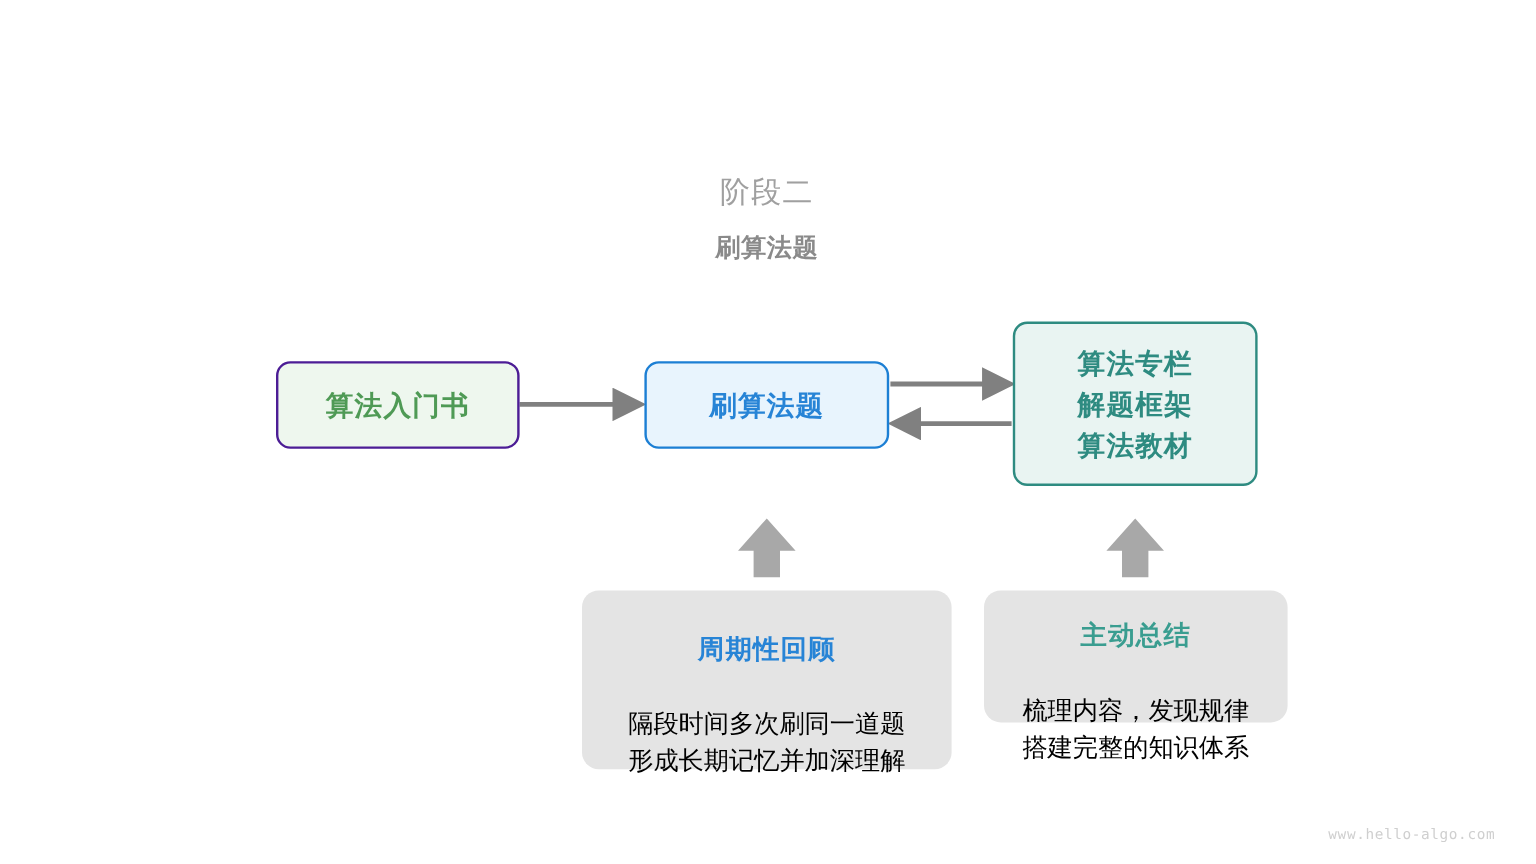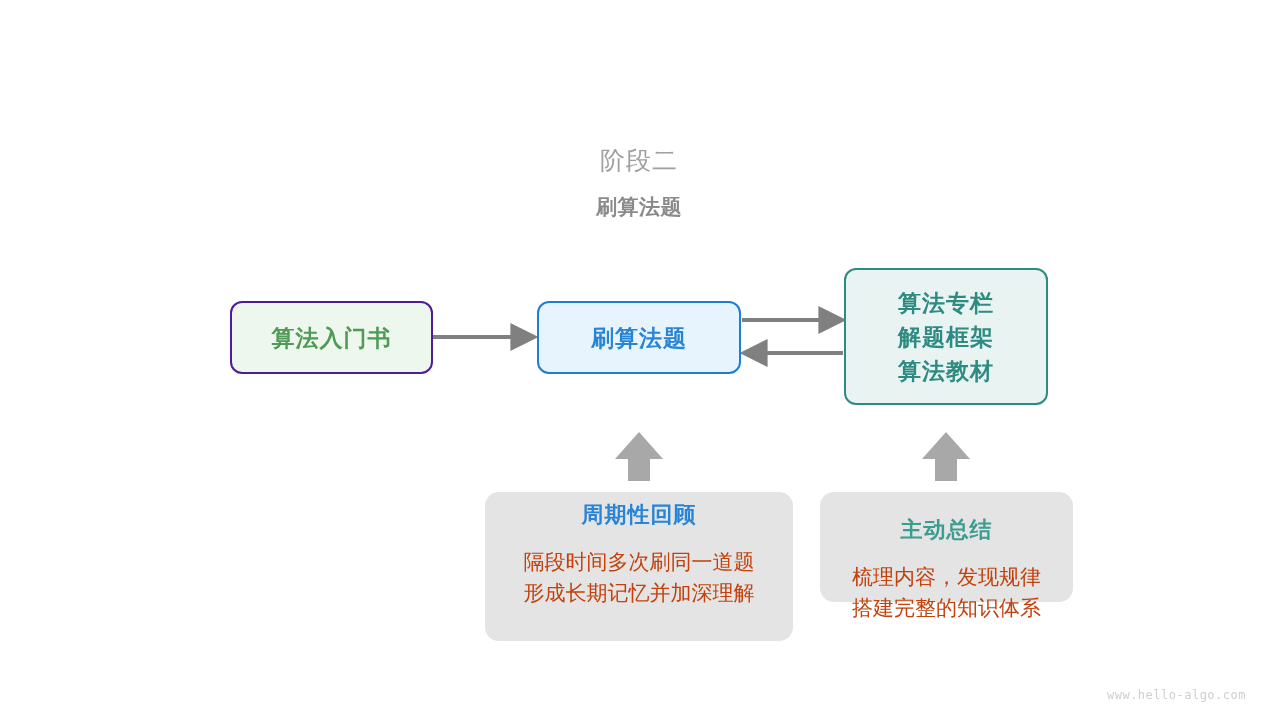--- a/index.html
+++ b/index.html
@@ -93,23 +93,23 @@
   .note-title {
     font-size: 22px;
     font-weight: 700;
     letter-spacing: 1px;
     line-height: 1.2;
     white-space: nowrap;
   }
   .note-title.blue { color: #2784d6; }
   .note-title.teal { color: #3a9d90; }
   .note-body {
-    margin-top: 18px;
+    margin-top: 34px;
     font-size: 21px;
-    color: #c2410c;
+    color: #000000;
     line-height: 31px;
     text-align: center;
     white-space: nowrap;
   }
 
   
   .conn {
     position: absolute;
     left: 0; top: 0;
     width: 1280px;
@@ -181,21 +181,21 @@
   <div class="node node-blue" style="left:537px; top:301px; width:204px; height:73px;">
     <div class="node-line">刷算法题</div>
   </div>
 
   <div class="node node-teal" style="left:844px; top:268px; width:204px; height:137px;">
     <div class="node-line">算法专栏</div>
     <div class="node-line">解题框架</div>
     <div class="node-line">算法教材</div>
   </div>
 
-  <div class="note" style="left:485px; top:492px; width:308px; height:149px; padding-top:10px;">
+  <div class="note" style="left:485px; top:492px; width:308px; height:149px; padding-top:36px;">
     <div class="note-title blue">周期性回顾</div>
     <div class="note-body">
       <div>隔段时间多次刷同一道题</div>
       <div>形成长期记忆并加深理解</div>
     </div>
   </div>
 
   <div class="note" style="left:820px; top:492px; width:253px; height:110px; padding-top:25px;">
     <div class="note-title teal">主动总结</div>
     <div class="note-body">

